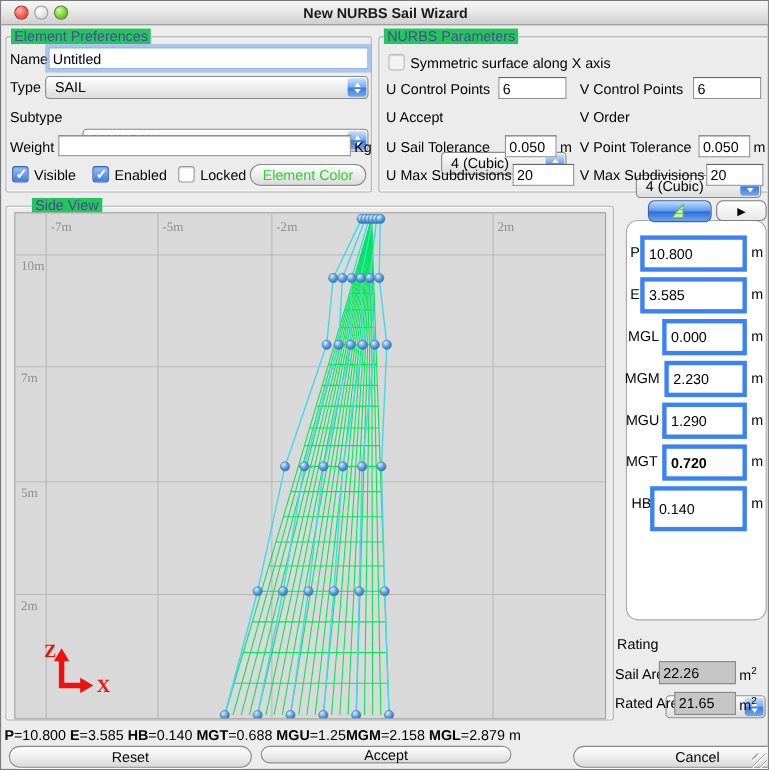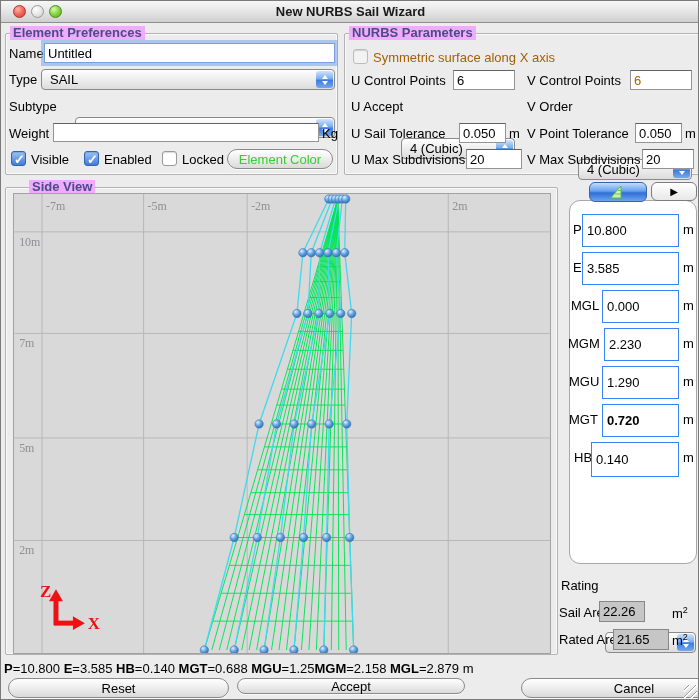--- a/index.html
+++ b/index.html
@@ -1,33 +1,33 @@
 <!DOCTYPE html>
 <html><head>
 <meta charset="utf-8">
 <style>
   html,body{margin:0;padding:0;}
   body{width:699px;height:700px;position:relative;background:#ececec;
        font-family:"Liberation Sans",sans-serif;overflow:hidden;
        border:1px solid #7a7a7a;box-sizing:border-box;}
   .abs{position:absolute;box-sizing:border-box;}
   .lbl{font-size:13px;color:#000;white-space:nowrap;line-height:16px;}
-  .graylbl{color:#a16207;}
+  .graylbl{color:#000000;}
   
   .titlebar{left:0;top:0;width:699px;height:22px;
     background:linear-gradient(#f7f7f7,#e3e3e3 55%,#cfcfcf);
     border-bottom:1px solid #8e8e8e;}
   .titletext{width:100%;text-align:center;font-size:13px;font-weight:600;color:#1a1a1a;line-height:22px;}
   .light{width:13px;height:13px;border-radius:50%;top:4px;}
   .light.red{background:radial-gradient(circle at 35% 30%,#ffb3a7,#ee6055 55%,#cf4639);border:1px solid #a8362c;}
   .light.mid{background:radial-gradient(circle at 35% 30%,#ffffff,#e4e4e4 55%,#c9c9c9);border:1px solid #9a9a9a;}
   .light.grn{background:radial-gradient(circle at 35% 30%,#d9f7b0,#7ed136 55%,#57a51f);border:1px solid #4f8c21;}
   
   .groupbox{border:1px solid #b2b2b6;border-radius:2px;box-shadow:inset 0 0 0 1px #fafafa;}
-  .grouptitle{font-size:13px;font-weight:bold;color:#4a4a8c;background:#f0abfc;padding:0 3px;line-height:14px;}
+  .grouptitle{font-size:13px;font-weight:normal;color:#4a4a8c;background:#22c55e;padding:0 3px;line-height:14px;}
   
   .field{background:#fff;border:1px solid #949494;border-top-color:#636363;
          font-size:13px;color:#000;padding:0 3px;display:flex;align-items:center;}
   .field.focusring{border-color:#79a0dc;box-shadow:0 0 0 3px rgba(120,167,235,.55);text-align:right;}
   .graybox{background:#c6c6c6;border:1px solid #878787;font-size:13px;color:#000;
            padding:0 3px;display:flex;align-items:center;}
   
   .popup{background:linear-gradient(#ffffff,#ededed 50%,#dcdcdc);border:1px solid #8a8a8a;
          border-radius:4px;display:flex;align-items:center;font-size:13px;color:#000;
          padding-left:8px;position:relative;}
@@ -47,21 +47,21 @@
   .aquabtn{border:1px solid #8a8a8a;border-radius:10px;
       background:linear-gradient(#ffffff,#efefef 45%,#dadada);
       display:flex;align-items:center;justify-content:center;
       font-size:13px;color:#000;box-shadow:0 1px 0 rgba(255,255,255,.8);}
   .greenText{color:#2ed32e;}
   
   .tabbtn{border:1px solid #7d7d7d;border-radius:6px;display:flex;align-items:center;justify-content:center;}
   .tabbtn.blue{background:linear-gradient(#c3dcfb,#67a0ef 45%,#2f6fd8 55%,#6ea4ea);border-color:#3a63a8;}
   .tabbtn.white{background:linear-gradient(#ffffff,#e8e8e8);}
   .panelbox{background:#fff;border:1px solid #a8a8a8;border-radius:11px;}
-  .dimbox{background:#fff;border:1px solid #3b82f6;font-size:13px;color:#000;
+  .dimbox{background:#fff;border:4px solid #3b82f6;font-size:13px;color:#000;
           padding:3px 4px;display:flex;align-items:center;}
   .unit{font-size:13px;color:#000;}
   sup{font-size:9px;}
   
   .plot{background:#d9d9d9;border:1px solid #a2a2a2;}
   
   .status{font-size:13px;color:#000;white-space:nowrap;}
   .status b{font-weight:bold;}
   .grip{right:1px;bottom:1px;width:13px;height:13px;
         background:repeating-linear-gradient(135deg,transparent 0 3px,#9f9f9f 3px 4px,#fdfdfd 4px 5px);}
@@ -323,35 +323,35 @@
   </div>
 <span class="abs unit" style="left:682px;top:373px;">m</span>
 
 <span class="abs lbl" style="left:568px;top:411px;">MGT</span>
 <div class="abs dimbox" style="left:601px;top:403px;width:77px;height:33px;font-weight:bold;">
   <span>0.720</span>
   </div>
 <span class="abs unit" style="left:682px;top:411px;">m</span>
 
 <span class="abs lbl" style="left:573px;top:449px;">HB</span>
-<div class="abs dimbox" style="left:590px;top:441px;width:88px;height:35px;">
+<div class="abs dimbox" style="left:590px;top:441px;width:88px;height:41px;">
   <span>0.140</span>
   </div>
 <span class="abs unit" style="left:682px;top:449px;">m</span>
 
 <span class="abs lbl" style="left:560px;top:577px;">Rating</span>
 <div class="abs popup" style="left:604px;top:547px;width:91px;height:21px;">
   <span>RN 2007</span>
   <span class="cap">
       <span class="tri-up"></span>
       <span class="tri-dn"></span>
     </span>
 </div>
 <span class="abs lbl" style="left:558px;top:604px;">Sail Area</span>
-<div class="abs graybox" style="left:598px;top:600px;width:46px;height:21px;">
+<div class="abs graybox" style="left:598px;top:600px;width:70px;height:21px;">
   <span>22.26</span>
   </div>
 <span class="abs unit" style="left:671px;top:604px;"><span>m</span><sup>2</sup></span>
 <span class="abs lbl" style="left:558px;top:631px;">Rated Area</span>
 <div class="abs graybox" style="left:612px;top:628px;width:56px;height:21px;">
   <span>21.65</span>
   </div>
 <span class="abs unit" style="left:671px;top:631px;"><span>m</span><sup>2</sup></span>
 
 <div id="status" class="abs status" style="left:3px;top:660px;"><b>P</b>=10.800 <b>E</b>=3.585 <b>HB</b>=0.140 <b>MGT</b>=0.688 <b>MGU</b>=1.25<b>MGM</b>=2.158 <b>MGL</b>=2.879 m</div>

